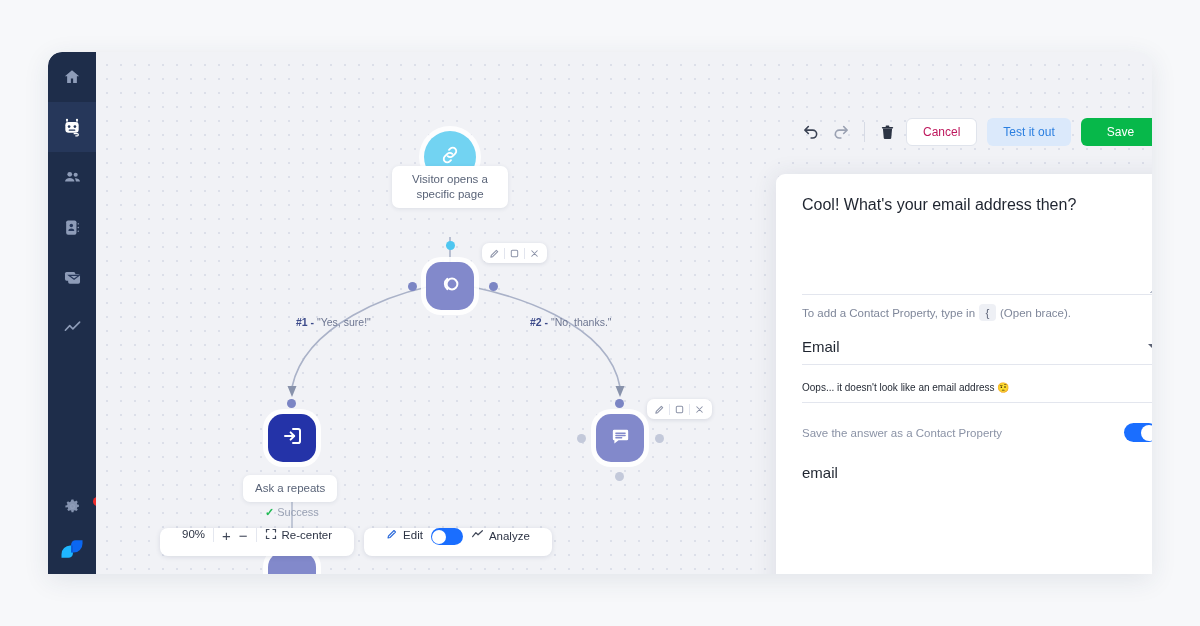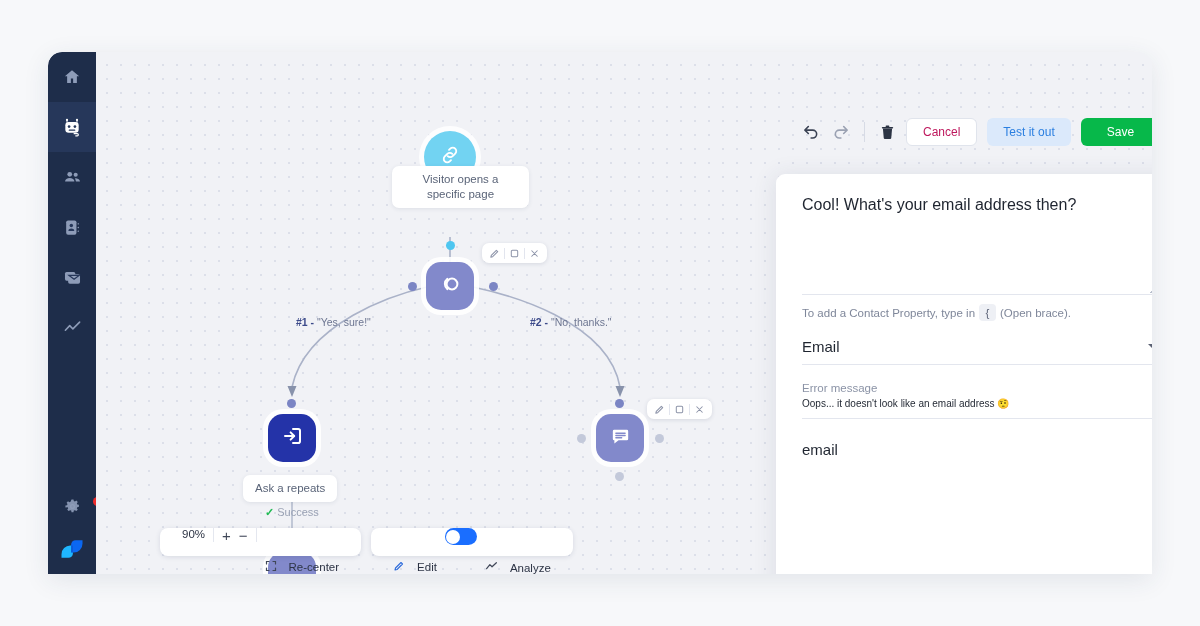--- a/index.html
+++ b/index.html
@@ -77,21 +77,21 @@
   .node-label {
     position: absolute;
     background: #fff;
     border-radius: 7px;
     padding: 6px 12px;
     font-size: 11.5px; line-height: 15px;
     color: #5a6478; text-align: center;
     white-space: nowrap;
     box-shadow: 0 1px 4px rgba(40,55,90,.10);
   }
-  .node-label.two-line { white-space: normal; width: 137px; text-align: center; }
+  .node-label.two-line { white-space: normal; width: 116px; text-align: center; }
 
   .port {
     position: absolute; width: 9px; height: 9px; border-radius: 50%;
     background: #7b85c4;
   }
   .port.cyan { background: #4ec6f0; }
   .port.faint { background: #c3c9da; }
 
   .branch-lbl {
     position: absolute; font-size: 10.5px; white-space: nowrap;
@@ -124,21 +124,21 @@
     position: absolute; left: 64px; bottom: 18px;
     display: flex; gap: 10px; z-index: 20;
   }
   .bb-group {
     background: #fff; border-radius: 8px; height: 28px;
     display: flex; align-items: flex-start;
     box-shadow: 0 1px 5px rgba(40,55,90,.13);
     padding: 0 22px; gap: 8px;
     font-size: 11.5px; color: #2d3445;
   }
-  .bb-item { display: flex; align-items: center; gap: 12px; cursor: pointer; white-space: nowrap; margin-top: 32px; }
+  .bb-item { display: flex; align-items: center; gap: 5px; cursor: pointer; white-space: nowrap; }
   .bb-sep { width: 1px; height: 14px; background: #e4e7ef; }
   .bb-sym { font-size: 15px; color: #404758; line-height: 1; cursor: pointer; }
   .mini-toggle {
     width: 32px; height: 17px; border-radius: 9px;
     background: #1a6eff; position: relative; cursor: pointer;
   }
   .mini-toggle .knob {
     position: absolute; left: 1.5px; top: 1.5px;
     width: 14px; height: 14px; border-radius: 50%; background: #fff;
   }
@@ -527,26 +527,31 @@
 
         <div class="fgroup">
           <div class="fvalue">
             <span>Email</span>
             <span class="caret-tri"></span>
           </div>
           <div class="field-underline"></div>
         </div>
 
         <div class="fgroup">
-          <div class="flabel">Error message</div>
           <div class="fvalue em">Oops... it doesn't look like an email address 🤨</div>
           <div class="field-underline"></div>
         </div>
 
 
+        <div class="row-toggle">
+          <span class="lbl">Save the answer as a Contact Property</span>
+          <span class="big-toggle">
+            <span class="knob2"></span>
+          </span>
+        </div>
 
         <div class="prop-value">email</div>
         
       </div>
     </div>
 
   </div>
 </div>
 
 </body></html>

